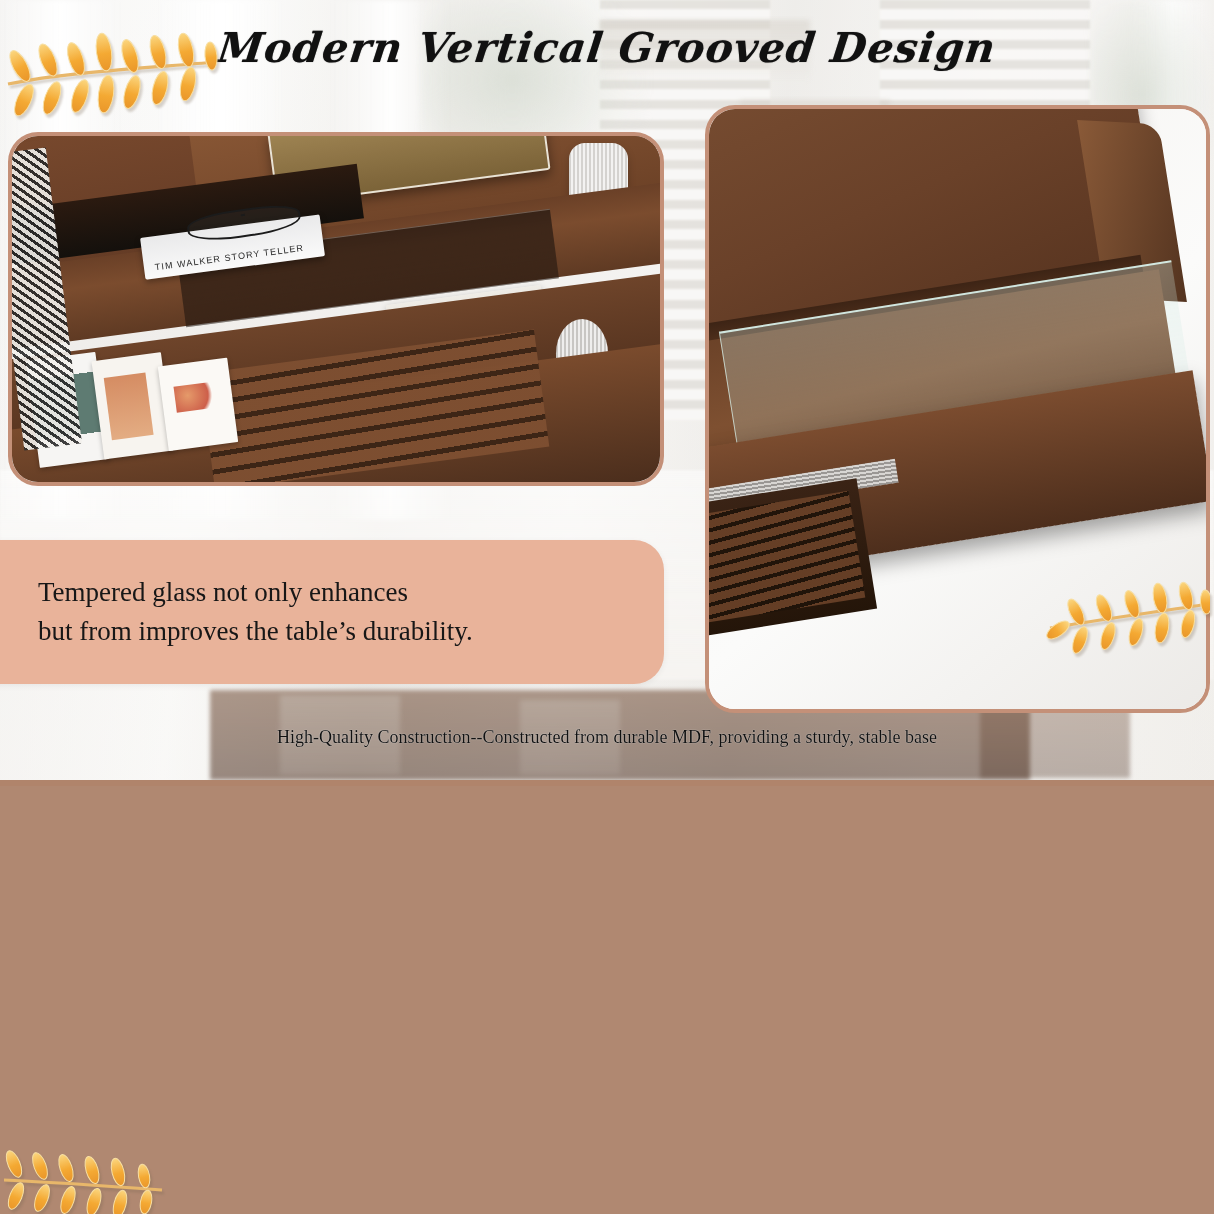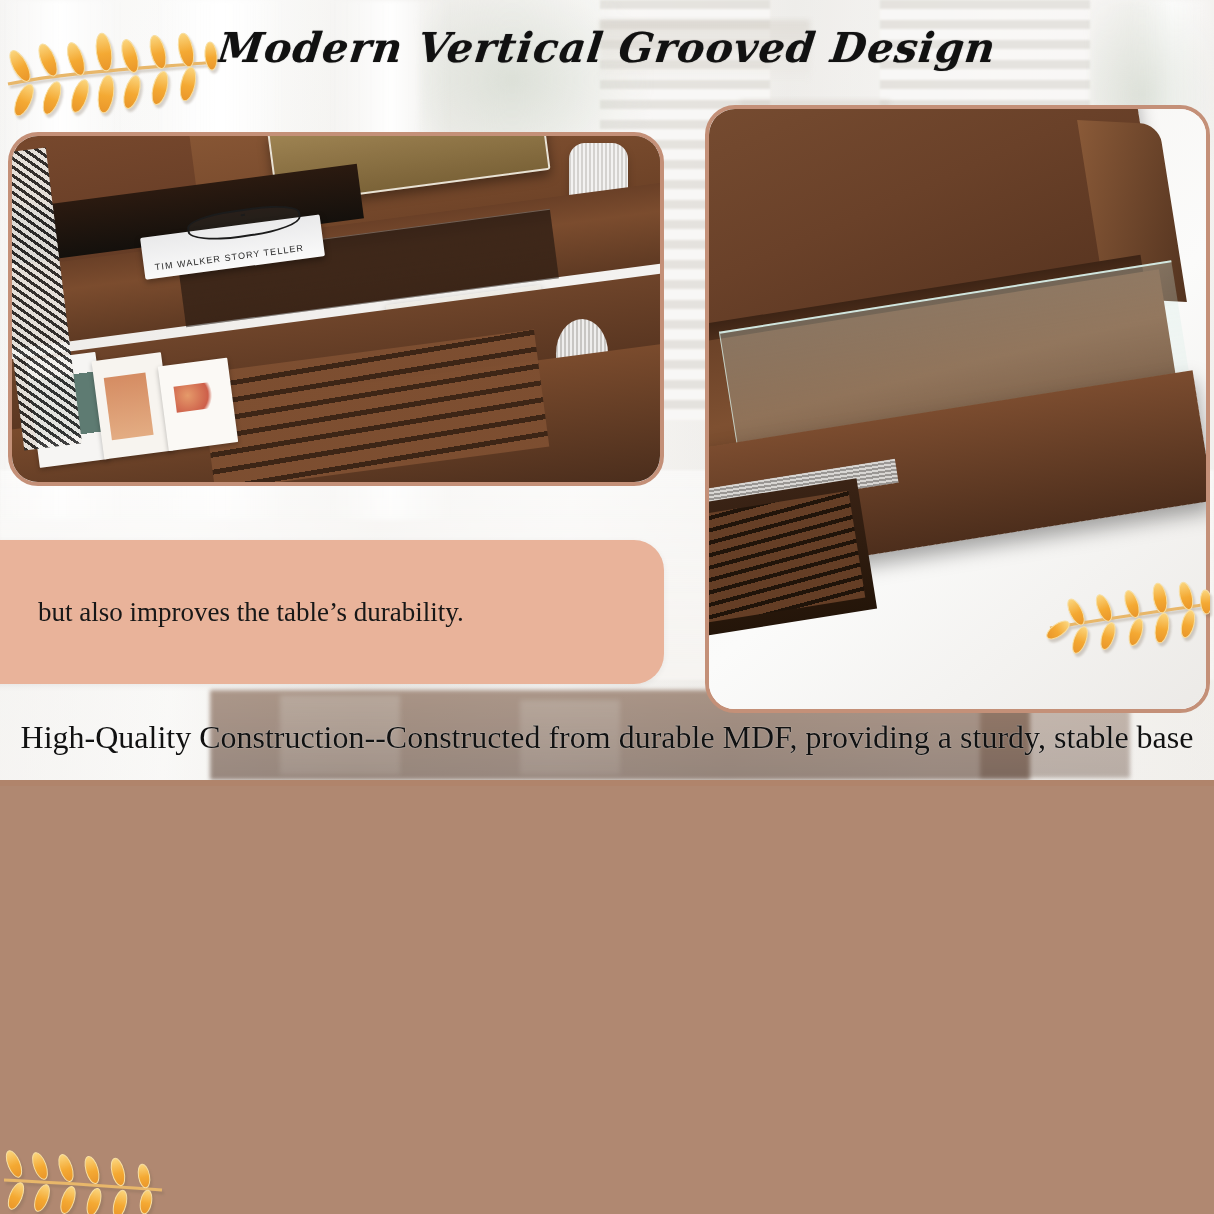--- a/index.html
+++ b/index.html
@@ -305,21 +305,21 @@
     font-size:27px;line-height:1.44;color:#171717;
   }
 
   
   .mid-band{
     position:absolute;left:0;top:690px;width:1214px;height:95px;
     z-index:30;display:flex;align-items:center;justify-content:center;
   }
   .mid-band span{
     font-family:"Liberation Serif", serif;
-    font-size:32px;color:#111;white-space:nowrap;
+    font-size:18px;color:#111;white-space:nowrap;
     text-shadow:0 0 1px rgba(255,255,255,.9);
   }
   .band-rule{
     position:absolute;left:0;top:780px;width:1214px;height:6px;
     background:#b0846b;z-index:31;
   }
 
   
   .bottom{
     position:absolute;left:0;top:786px;width:1214px;height:428px;
@@ -451,21 +451,22 @@
         <ellipse cx="114" cy="18" rx="6.5" ry="15" transform="rotate(-10 114 18)"></ellipse>
         <ellipse cx="116" cy="48" rx="6.5" ry="15" transform="rotate(10 116 48)"></ellipse>
         <ellipse cx="140" cy="16" rx="6" ry="14" transform="rotate(-14 140 16)"></ellipse>
         <ellipse cx="142" cy="44" rx="6" ry="14" transform="rotate(14 142 44)"></ellipse>
         <ellipse cx="160" cy="22" rx="5.5" ry="12" transform="rotate(-4 160 22)"></ellipse>
       </g>
     </svg>
   </div>
 
   <div class="callout">
-    <p>but also improves the table’s durability.</p>
+    <p>Tempered glass not only enhances</p>
+    <p>but from improves the table’s durability.</p>
   </div>
 
   <div class="mid-band">
     <span>High-Quality Construction--Constructed from durable MDF, providing a sturdy, stable base</span>
   </div>
   <div class="band-rule"></div>
 
   <div class="bottom"></div>
 
   <div class="card card-l">

